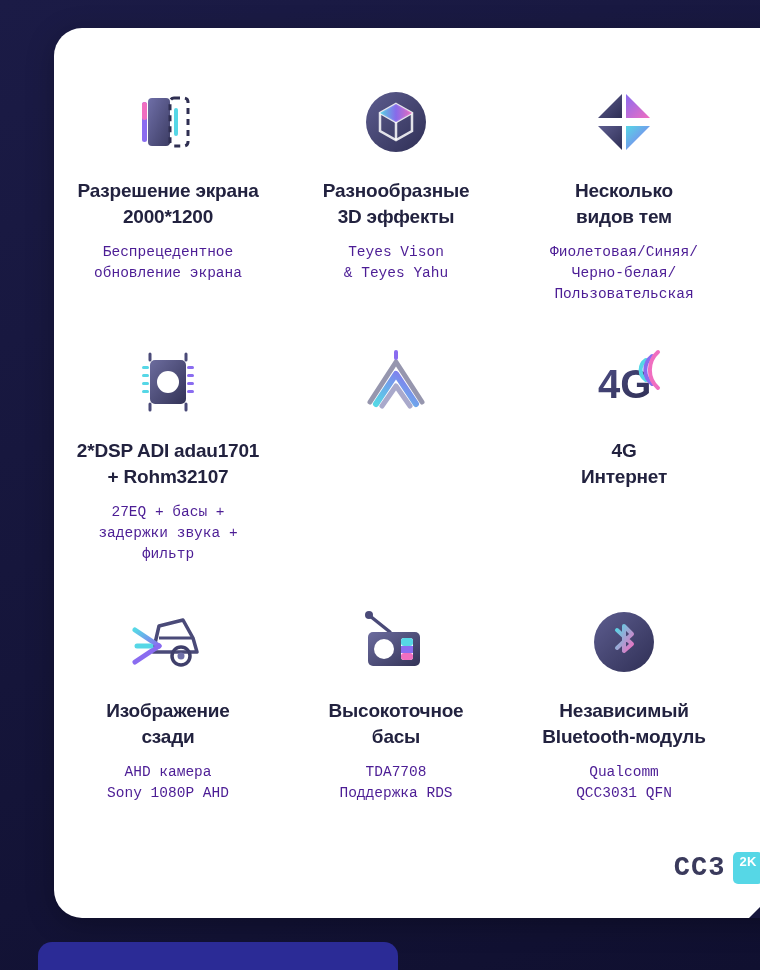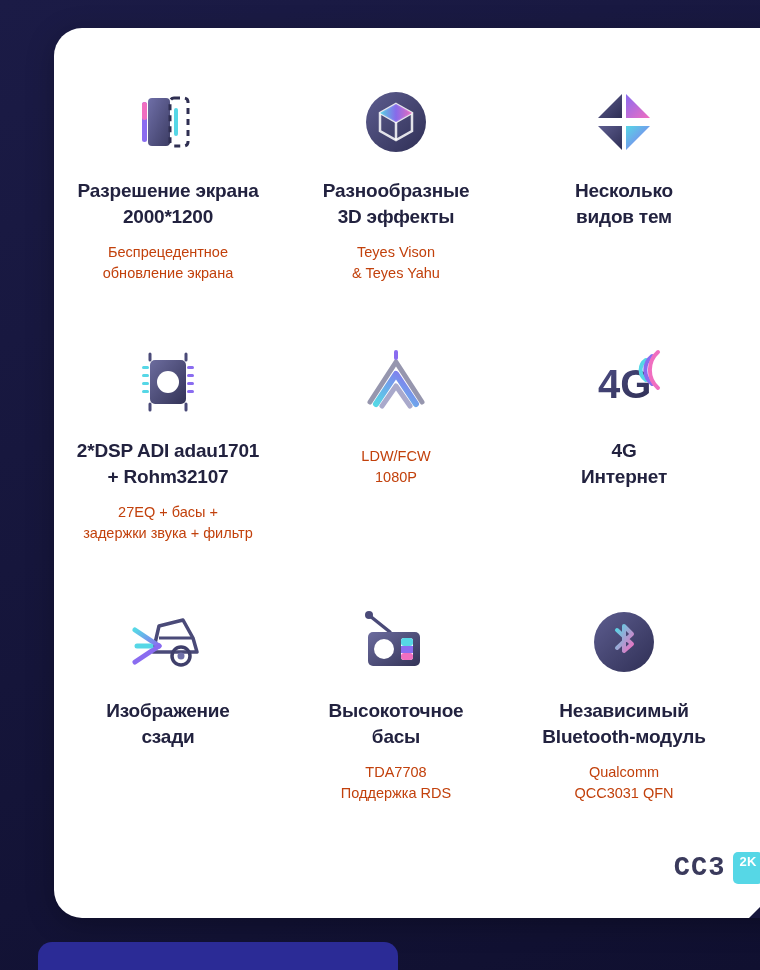--- a/index.html
+++ b/index.html
@@ -67,25 +67,26 @@
   .title {
     color: #22223f;
     font-size: 19px;
     font-weight: bold;
     line-height: 26px;
     letter-spacing: -0.2px;
     margin-top: 4px;
     white-space: pre-line;
   }
   .subtitle {
-    color: #c2410c;
+    color: #4c1d95;
     font-size: 14.5px;
     line-height: 21px;
     margin-top: 12px;
     white-space: pre-line;
+    font-family: Liberation Mono, monospace;
   }
   .badge {
     position: absolute;
     right: 44px;
     bottom: 34px;
     display: flex;
     align-items: center;
     gap: 8px;
   }
   .badge-text {
@@ -190,20 +191,23 @@
               </linearGradient>
             </defs>
             <path d="M38 10 L38 34 L14 34 Z" fill="url(#g3)"></path>
             <path d="M38 42 L38 66 L14 42 Z" fill="url(#g3)"></path>
             <path d="M42 10 L66 34 L42 34 Z" fill="url(#g3c)"></path>
             <path d="M42 42 L66 42 L42 66 Z" fill="url(#g3b)"></path>
           </svg>
         </div>
         <div class="title">Несколько
 видов тем</div>
+        <div class="subtitle">Фиолетовая/Синяя/
+Черно-белая/
+Пользовательская</div>
       </div>
 
       <div class="cell">
         <div class="icon-wrap">
           <svg width="80" height="76" viewBox="0 0 80 76">
             <defs>
               <linearGradient id="g4" x1="0" y1="0" x2="1" y2="1">
                 <stop offset="0%" stop-color="#6c6c9e"></stop>
                   <stop offset="100%" stop-color="#333357"></stop>
               </linearGradient>
@@ -239,22 +243,20 @@
                 <stop offset="0%" stop-color="#56d7e6"></stop>
                   <stop offset="100%" stop-color="#8a6cf0"></stop>
               </linearGradient>
             </defs>
             <path d="M24 58 L50 18 L76 58" fill="none" stroke="#3f3f6b" stroke-width="5" stroke-linecap="round" stroke-linejoin="round" opacity="0.55"></path>
             <path d="M30 60 L50 30 L70 60" fill="none" stroke="url(#g5)" stroke-width="6" stroke-linecap="round" stroke-linejoin="round"></path>
             <path d="M36 62 L50 42 L64 62" fill="none" stroke="#6f6fa8" stroke-width="5" stroke-linecap="round" stroke-linejoin="round" opacity="0.6"></path>
             <path d="M50 14 L50 8" stroke="#8a6cf0" stroke-width="4" stroke-linecap="round"></path>
           </svg>
         </div>
-        <div class="subtitle">LDW/FCW
-1080P</div>
       </div>
 
       <div class="cell">
         <div class="icon-wrap">
           <svg width="100" height="76" viewBox="0 0 100 76">
             <defs>
               <linearGradient id="g6" x1="0" y1="0" x2="1" y2="1">
                 <stop offset="0%" stop-color="#4e4e86"></stop>
                   <stop offset="100%" stop-color="#2c2c50"></stop>
               </linearGradient>
@@ -282,20 +284,22 @@
             <path d="M46 34 L80 34" stroke="#4a4a78" stroke-width="3"></path>
             <circle cx="68" cy="52" r="9" fill="none" stroke="#3f3f6b" stroke-width="3.5"></circle>
             <circle cx="68" cy="52" r="3.5" fill="#6f6fa8"></circle>
             <path d="M22 26 L46 42" stroke="url(#g7)" stroke-width="5" stroke-linecap="round"></path>
             <path d="M22 58 L46 42" stroke="#8a6cf0" stroke-width="5" stroke-linecap="round"></path>
             <path d="M24 42 L38 42" stroke="#56d7e6" stroke-width="5" stroke-linecap="round"></path>
           </svg>
         </div>
         <div class="title">Изображение
 сзади</div>
+        <div class="subtitle">AHD камера
+Sony 1080P AHD</div>
       </div>
 
       <div class="cell">
         <div class="icon-wrap">
           <svg width="100" height="76" viewBox="0 0 100 76">
             <defs>
               <linearGradient id="g8" x1="0" y1="0" x2="1" y2="1">
                 <stop offset="0%" stop-color="#6c6c9e"></stop>
                   <stop offset="100%" stop-color="#333357"></stop>
               </linearGradient>

